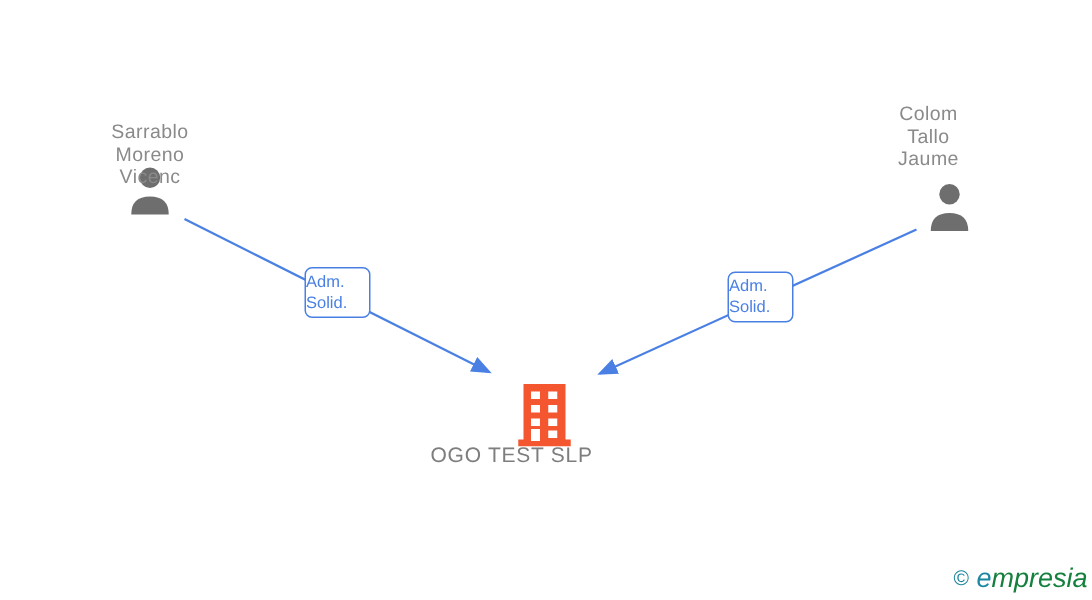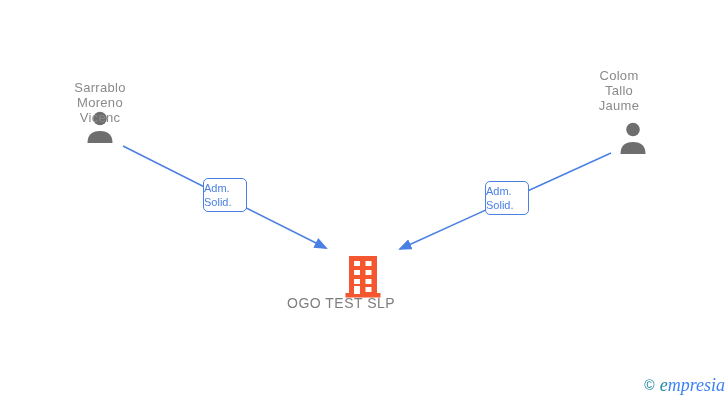--- a/index.html
+++ b/index.html
@@ -29,22 +29,22 @@
   }
   .footer{
     position:absolute;right:3px;bottom:3px;height:24px;
     display:flex;align-items:center;gap:5px;
   }
   .copyright{
     color:#1E87A0;font-size:14px;line-height:14px;
   }
   .brand{
     display:inline-block;
-    font-family:Liberation Serif, serif;font-style:italic;font-size:18px;
-    color:#3b82f6;line-height:20px;
+    font-family:Liberation Sans, sans-serif;font-style:italic;font-size:18px;
+    color:#15803d;line-height:20px;
   }
   .brand::first-letter{color:#1E87A0;}
 </style>
 </head>
 <body>
 
 <div class="canvas">
 
   <svg class="layer" width="728" height="400" viewBox="0 0 728 400">
     <defs>

